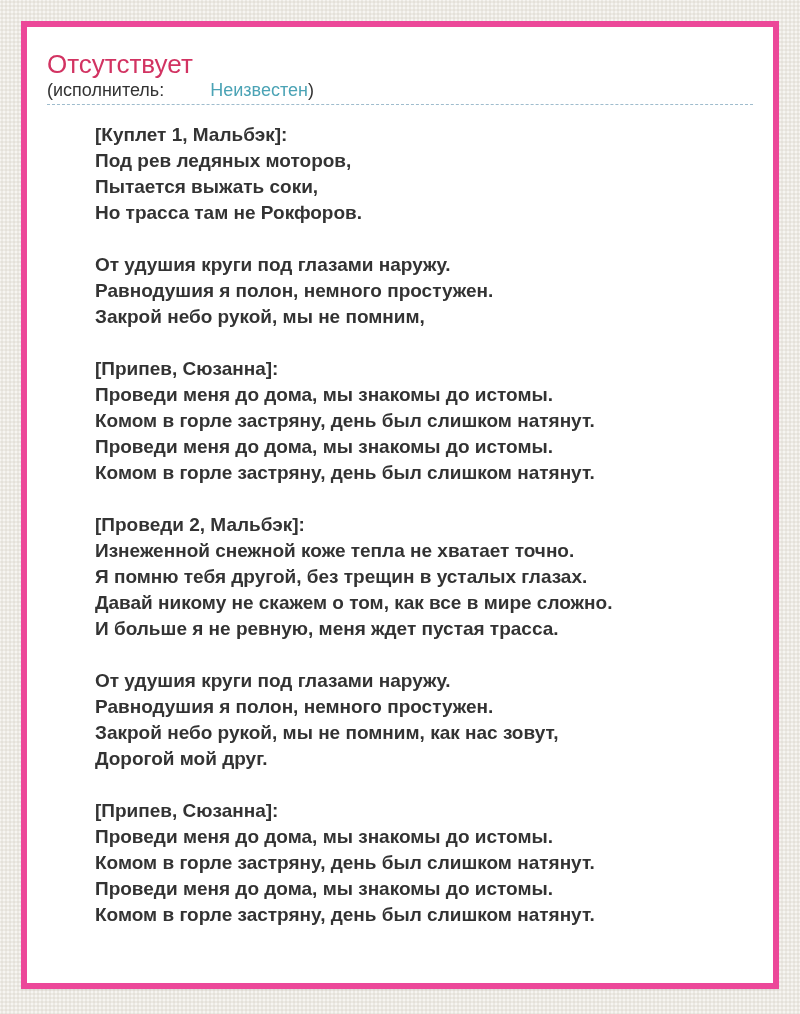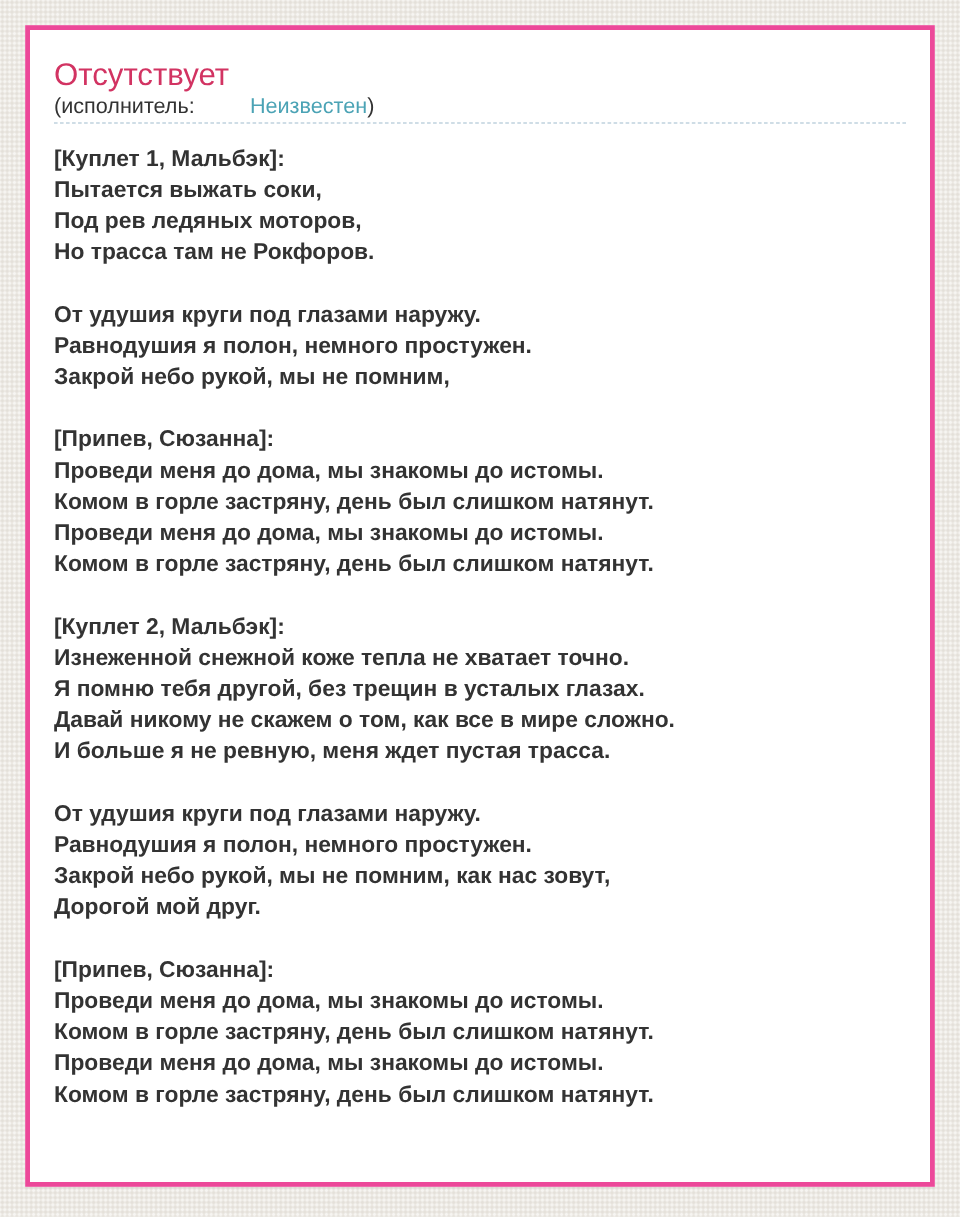--- a/index.html
+++ b/index.html
@@ -14,21 +14,21 @@
     background-size: 4px 4px, 4px 4px;
     background-position: 0 0, 2px 2px;
     overflow: hidden;
   }
   .page { width: 800px; height: 1014px; }
   .card {
     box-sizing: border-box;
     width: 758px;
     margin: 21px auto 0 auto;
     background: #ffffff;
-    border: 4px solid #ec4899;
+    border: 6px solid #ec4899;
     box-shadow: 0 1px 2px rgba(0,0,0,0.06);
     padding: 22px 20px 18px 20px;
     min-height: 968px;
   }
   .title {
     margin: 0;
     font-size: 26px;
     line-height: 30px;
     font-weight: 400;
     color: #d23362;
@@ -47,55 +47,56 @@
     color: #4ba3b5;
     text-decoration: none;
     cursor: pointer;
     margin-left: 41px;
   }
   .lyrics {
     margin-top: 17px;
     font-size: 19px;
     font-weight: 700;
     color: #333333;
+    margin-left: 48px;
   }
   .line { line-height: 26px; white-space: nowrap; }
   .stanza { margin-bottom: 26px; }
   .stanza:last-child { margin-bottom: 0; }
 </style>
 </head>
 <body>
 
 <div class="page">
   <div class="card">
     <div class="header-block">
       <h1 class="title">Отсутствует</h1>
       <div class="artist-line"><span>(исполнитель: </span><a class="artist-link" href="#">Неизвестен</a><span>)</span></div>
     </div>
     <div class="lyrics">
         <div class="stanza">
           <div class="line">[Куплет 1, Мальбэк]:</div>
+          <div class="line">Под рев ледяных моторов,</div>
           <div class="line">Пытается выжать соки,</div>
-          <div class="line">Под рев ледяных моторов,</div>
           <div class="line">Но трасса там не Рокфоров.</div>
         </div>
         <div class="stanza">
           <div class="line">От удушия круги под глазами наружу.</div>
           <div class="line">Равнодушия я полон, немного простужен.</div>
           <div class="line">Закрой небо рукой, мы не помним,</div>
         </div>
         <div class="stanza">
           <div class="line">[Припев, Сюзанна]:</div>
           <div class="line">Проведи меня до дома, мы знакомы до истомы.</div>
           <div class="line">Комом в горле застряну, день был слишком натянут.</div>
           <div class="line">Проведи меня до дома, мы знакомы до истомы.</div>
           <div class="line">Комом в горле застряну, день был слишком натянут.</div>
         </div>
         <div class="stanza">
-          <div class="line">[Куплет 2, Мальбэк]:</div>
+          <div class="line">[Проведи 2, Мальбэк]:</div>
           <div class="line">Изнеженной снежной коже тепла не хватает точно.</div>
           <div class="line">Я помню тебя другой, без трещин в усталых глазах.</div>
           <div class="line">Давай никому не скажем о том, как все в мире сложно.</div>
           <div class="line">И больше я не ревную, меня ждет пустая трасса.</div>
         </div>
         <div class="stanza">
           <div class="line">От удушия круги под глазами наружу.</div>
           <div class="line">Равнодушия я полон, немного простужен.</div>
           <div class="line">Закрой небо рукой, мы не помним, как нас зовут,</div>
           <div class="line">Дорогой мой друг.</div>

